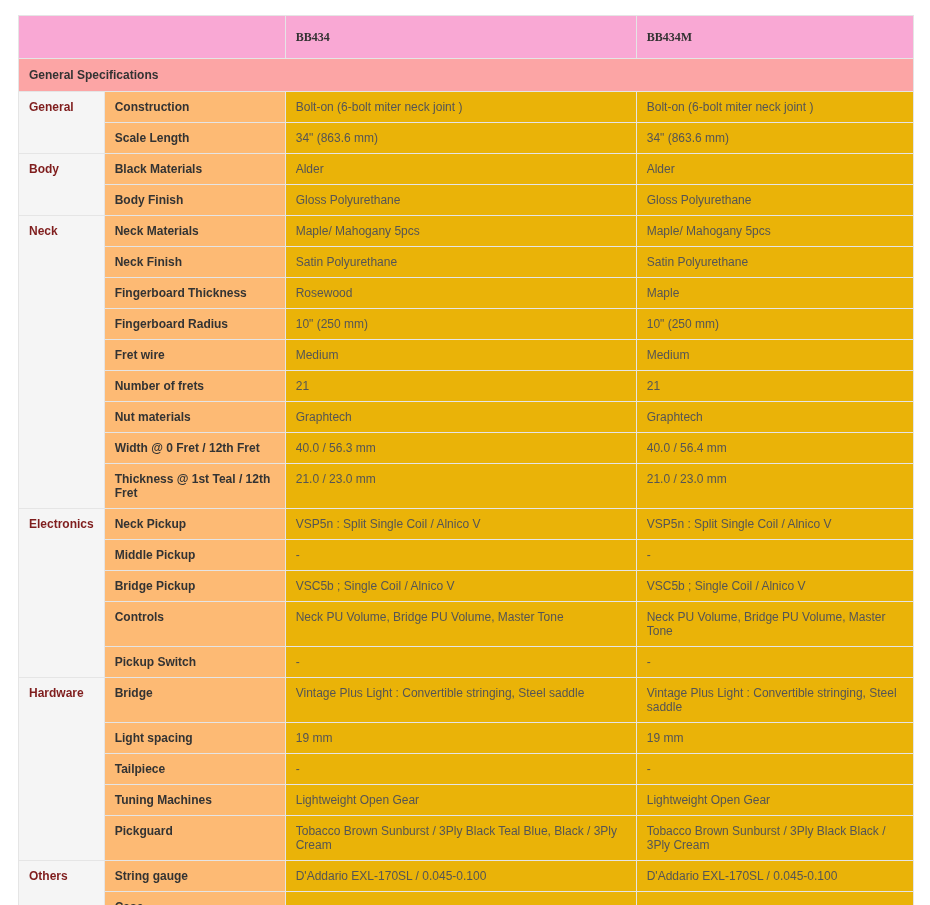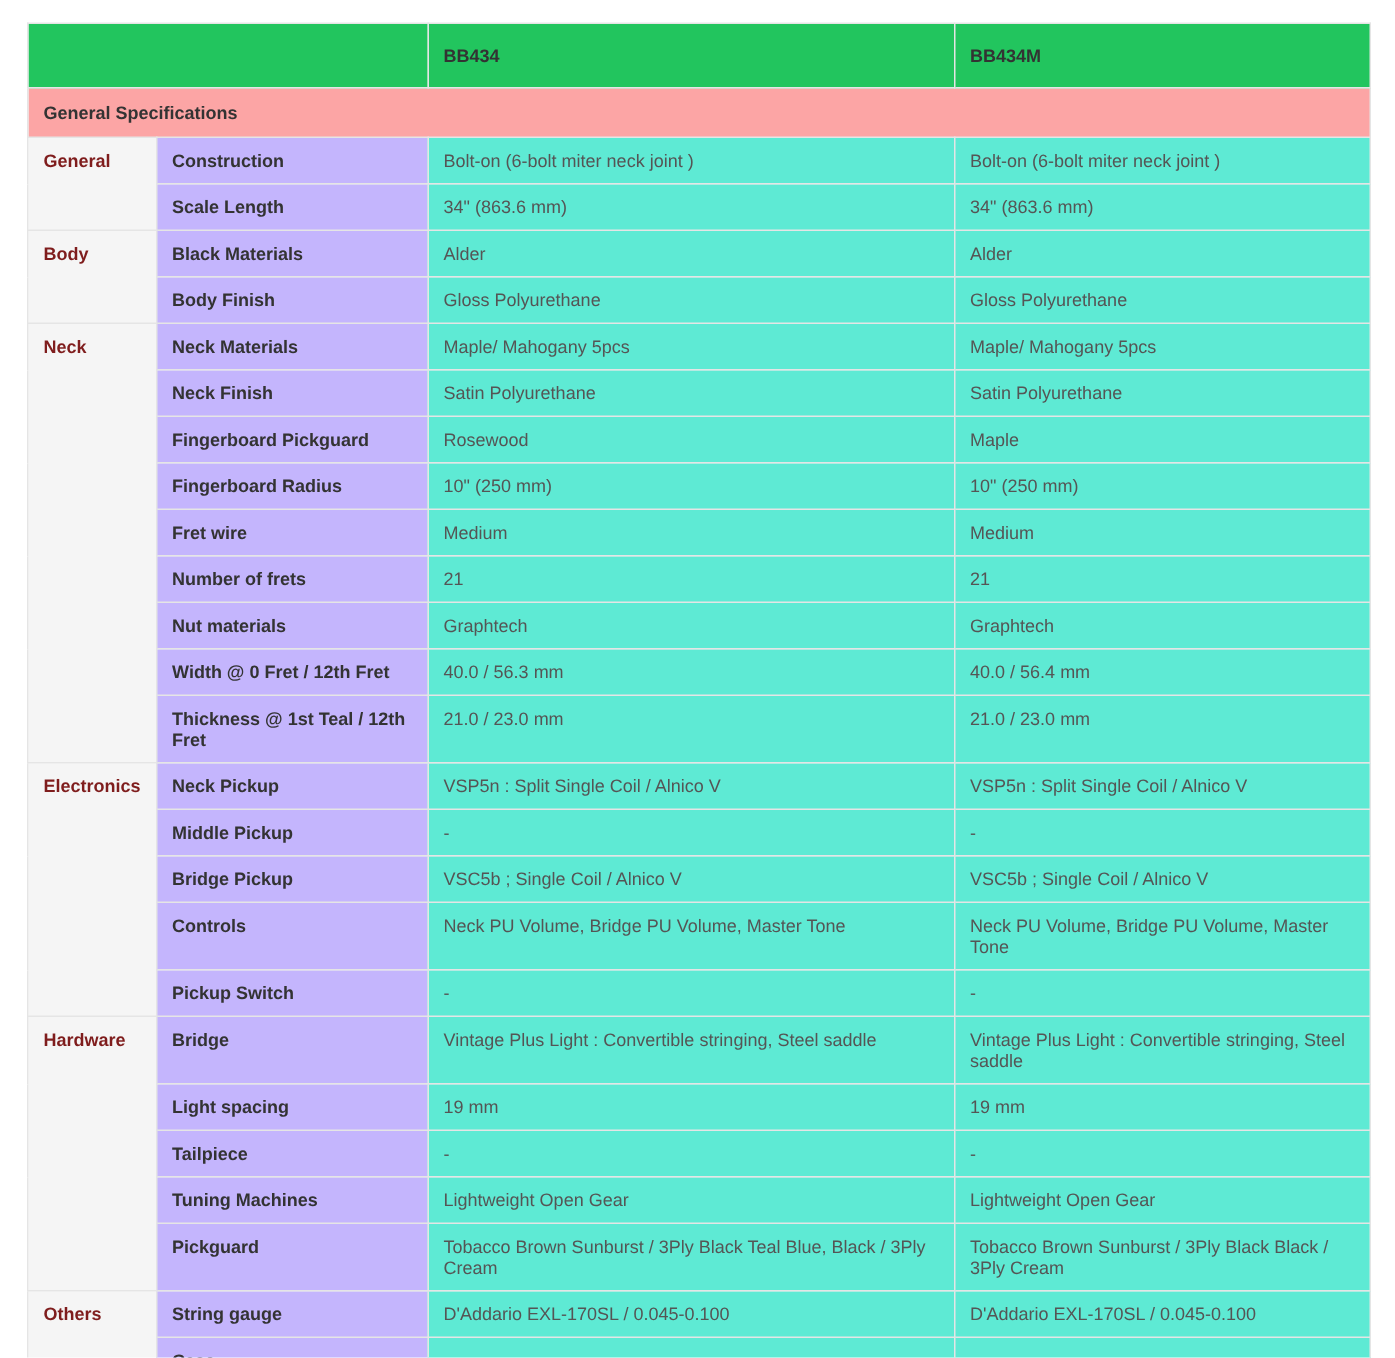--- a/index.html
+++ b/index.html
@@ -28,45 +28,46 @@
   }
   table.spec th,
   table.spec td {
     border: 1px solid #e5e5e5;
     padding: 8px 10px;
     vertical-align: top;
     text-align: left;
     line-height: 14px;
   }
   table.spec thead th {
-    background: #22c55e;
+    background: #f9a8d4;
     font-weight: bold;
     color: #333;
     padding-top: 14px;
     padding-bottom: 14px;
+    font-family: Liberation Serif, serif;
   }
   tr.section-row td {
     background: #fca5a5;
     font-weight: bold;
     color: #333;
     padding-top: 9px;
     padding-bottom: 9px;
   }
   td.cat {
     background: #f5f5f5;
     font-weight: bold;
     color: #7f1d1d;
   }
   td.label {
-    background: #c4b5fd;
+    background: #fdba74;
     font-weight: bold;
     color: #333;
   }
   td.val {
-    background: #5eead4;
+    background: #eab308;
     color: #555;
     font-weight: normal;
   }
   col.c-cat   { width: 78px; }
   col.c-label { width: 181px; }
   col.c-v1    { width: 351px; }
   col.c-v2    { width: auto; }
 </style>
 </head>
 <body>
@@ -118,21 +119,21 @@
             <td class="label">Neck Materials</td>
             <td class="val">Maple/ Mahogany 5pcs</td>
             <td class="val">Maple/ Mahogany 5pcs</td>
           </tr>
           <tr>
             <td class="label">Neck Finish</td>
             <td class="val">Satin Polyurethane</td>
             <td class="val">Satin Polyurethane</td>
           </tr>
           <tr>
-            <td class="label">Fingerboard Pickguard</td>
+            <td class="label">Fingerboard Thickness</td>
             <td class="val">Rosewood</td>
             <td class="val">Maple</td>
           </tr>
           <tr>
             <td class="label">Fingerboard Radius</td>
             <td class="val">10" (250 mm)</td>
             <td class="val">10" (250 mm)</td>
           </tr>
           <tr>
             <td class="label">Fret wire</td>

